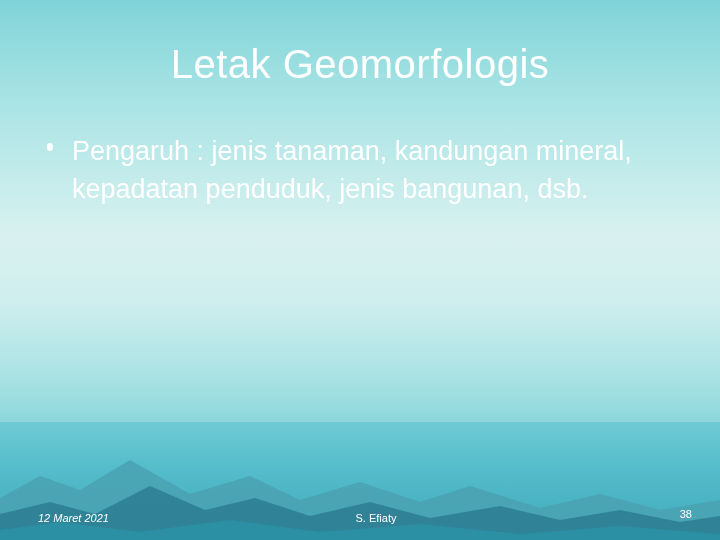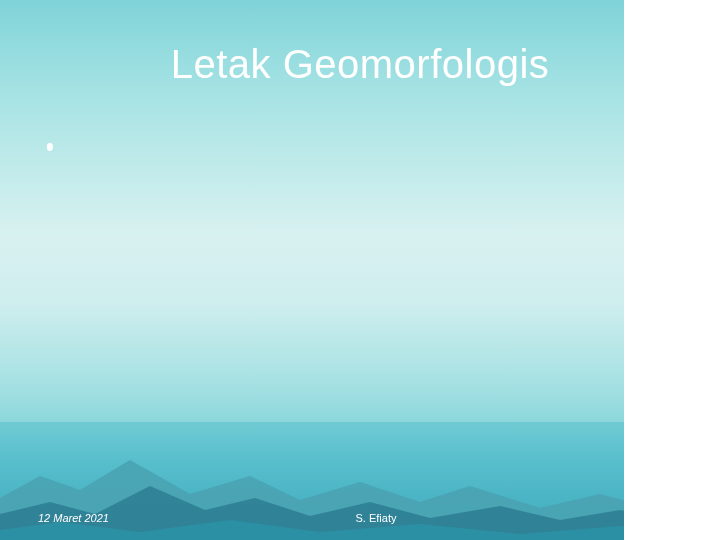--- a/index.html
+++ b/index.html
@@ -7,21 +7,21 @@
     padding: 0;
   }
   body {
     width: 720px;
     height: 540px;
     overflow: hidden;
     font-family: "Liberation Sans", sans-serif;
   }
   .slide {
     position: relative;
-    width: 624px;
+    width: 720px;
     height: 540px;
     background: linear-gradient(to bottom,
         #7fd3d8 0%,
         #9fe0e2 14%,
         #bfeaea 30%,
         #d8f1f0 44%,
         #cfeeee 56%,
         #a9e2e4 70%,
         #7fd2d8 82%,
         #5fc3cd 92%,
@@ -119,20 +119,21 @@
   </svg>
 
   <div class="title">Letak Geomorfologis</div>
 
   <div class="body-text">
     <div class="bullet">
       <span class="dot">•</span>
     </div>
     <div class="bullet">
       <span class="dot">•</span>
+      <span>Pengaruh : jenis tanaman, kandungan mineral, kepadatan penduduk, jenis bangunan, dsb.</span>
     </div>
   </div>
 
   <div class="footer">
     <span class="f-date">12 Maret 2021</span>
     <span class="f-center">S. Efiaty</span>
     <span class="f-page">38</span>
   </div>
 
 </div>

